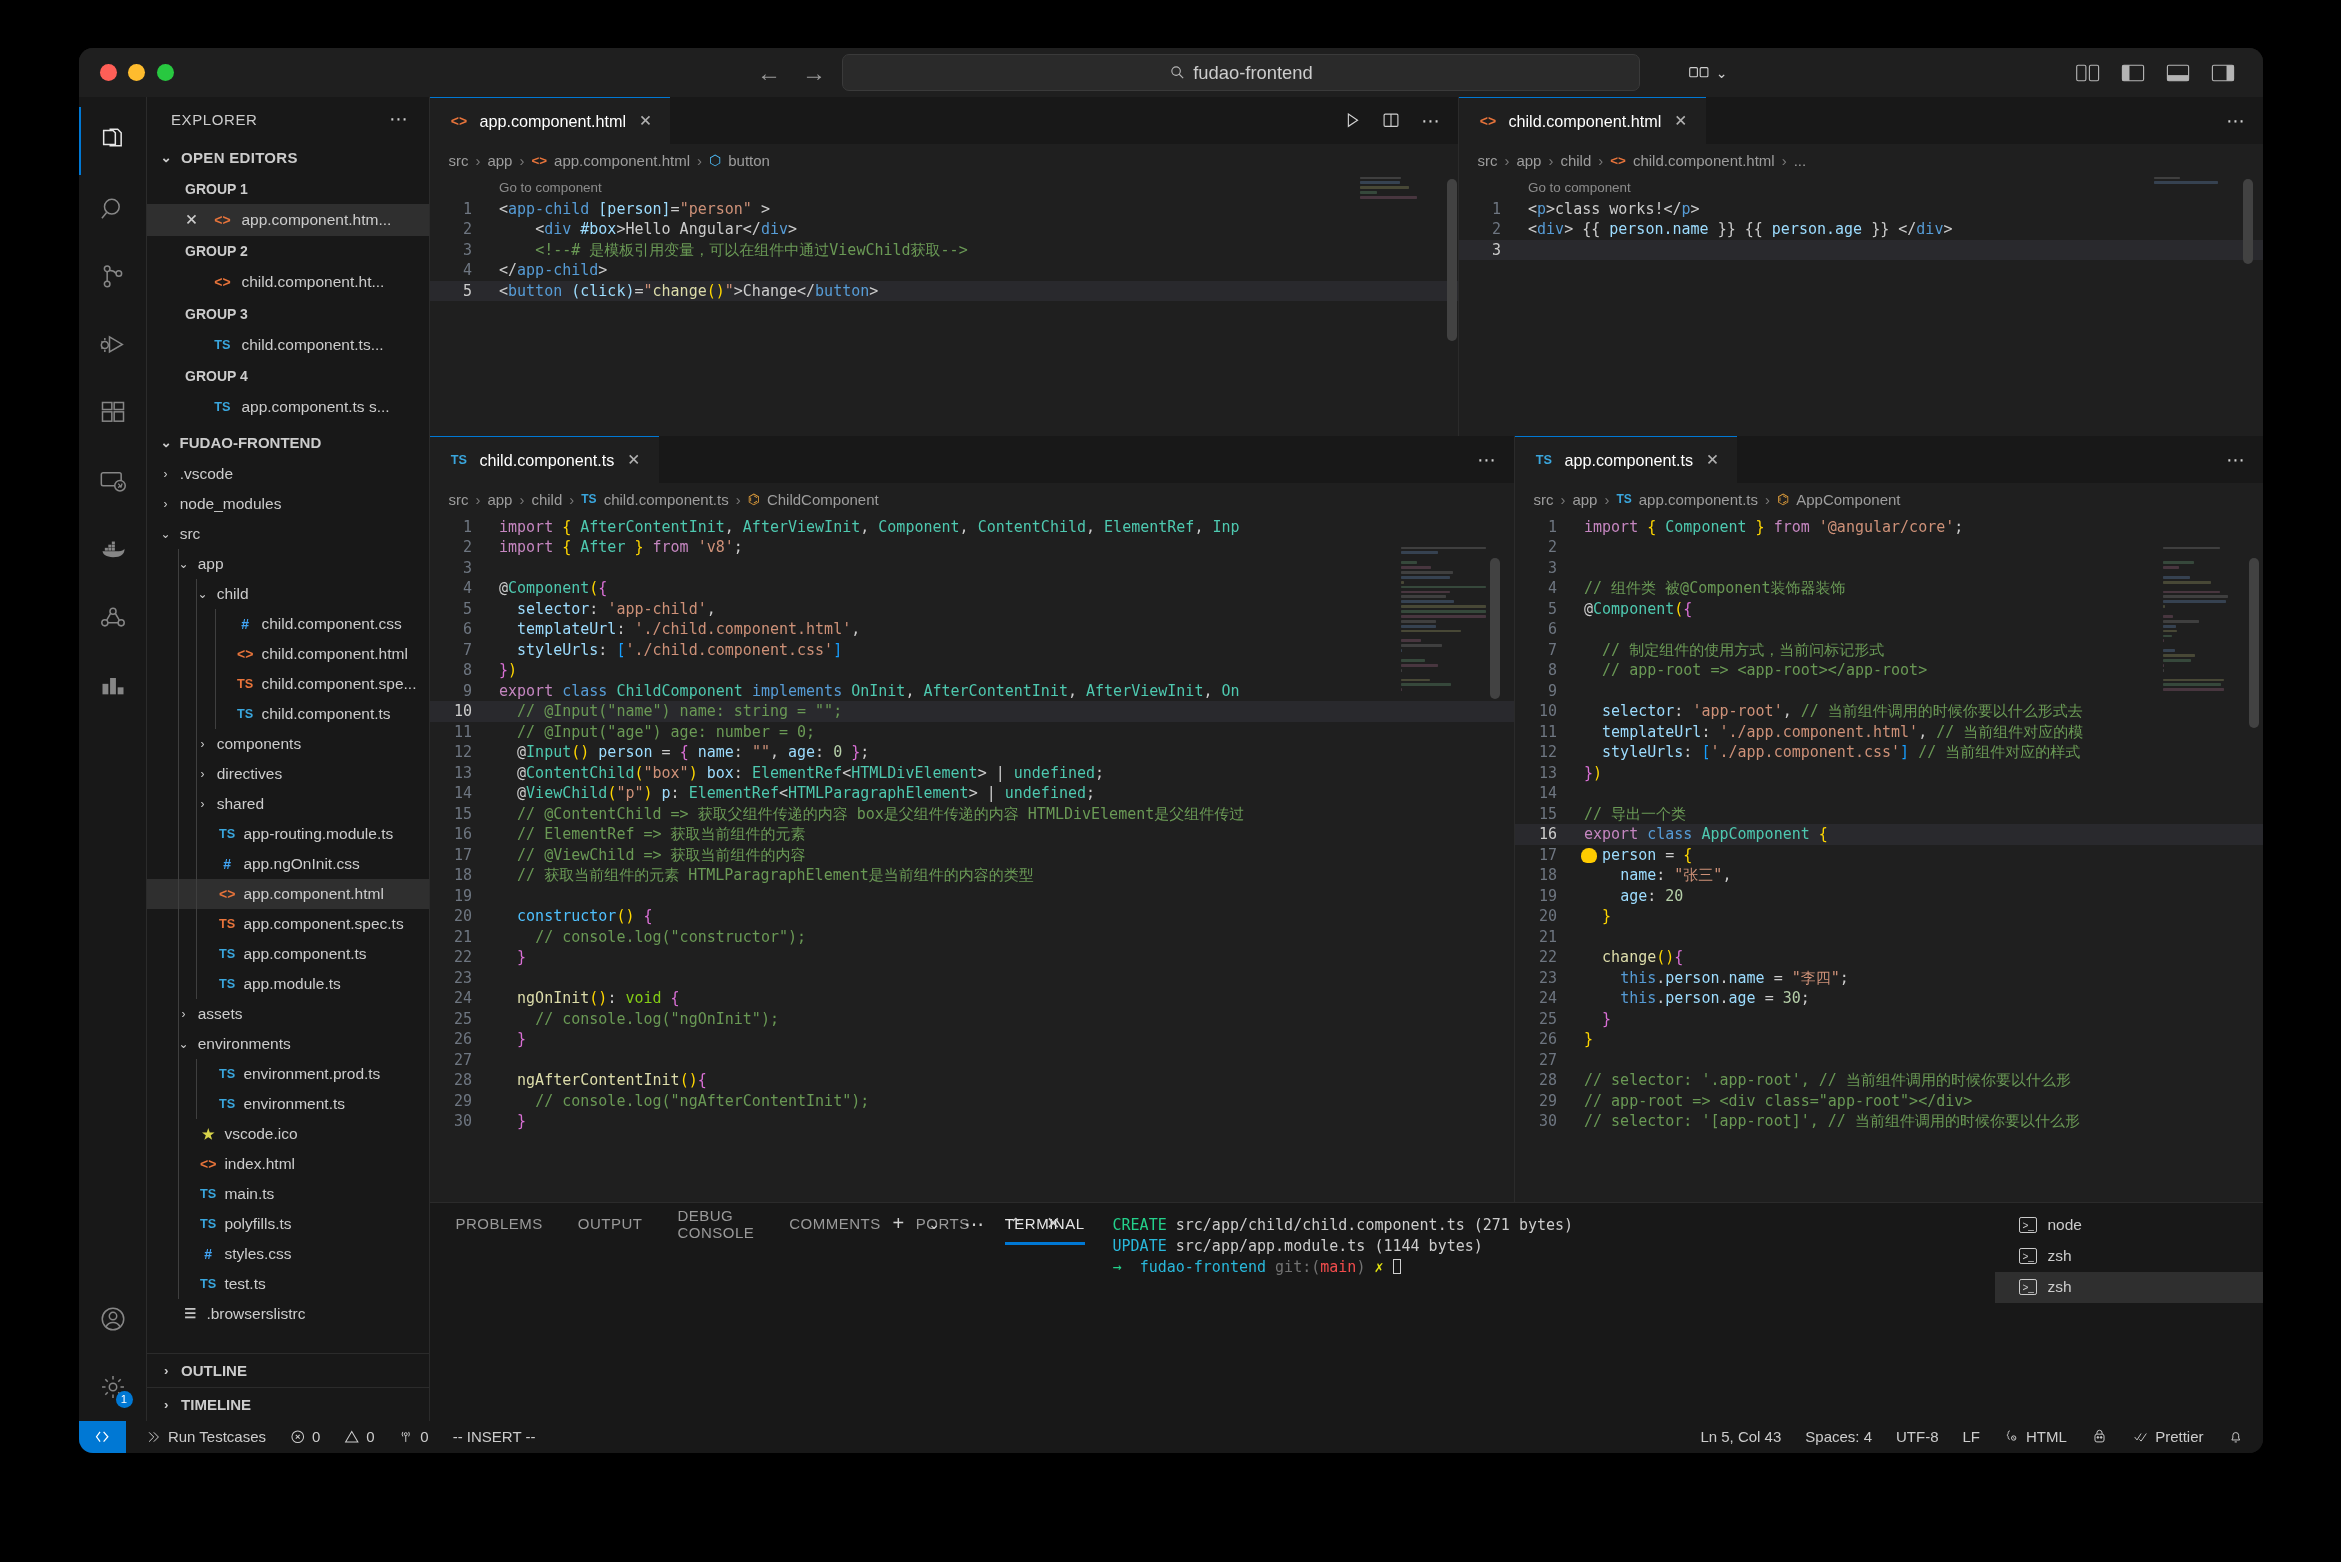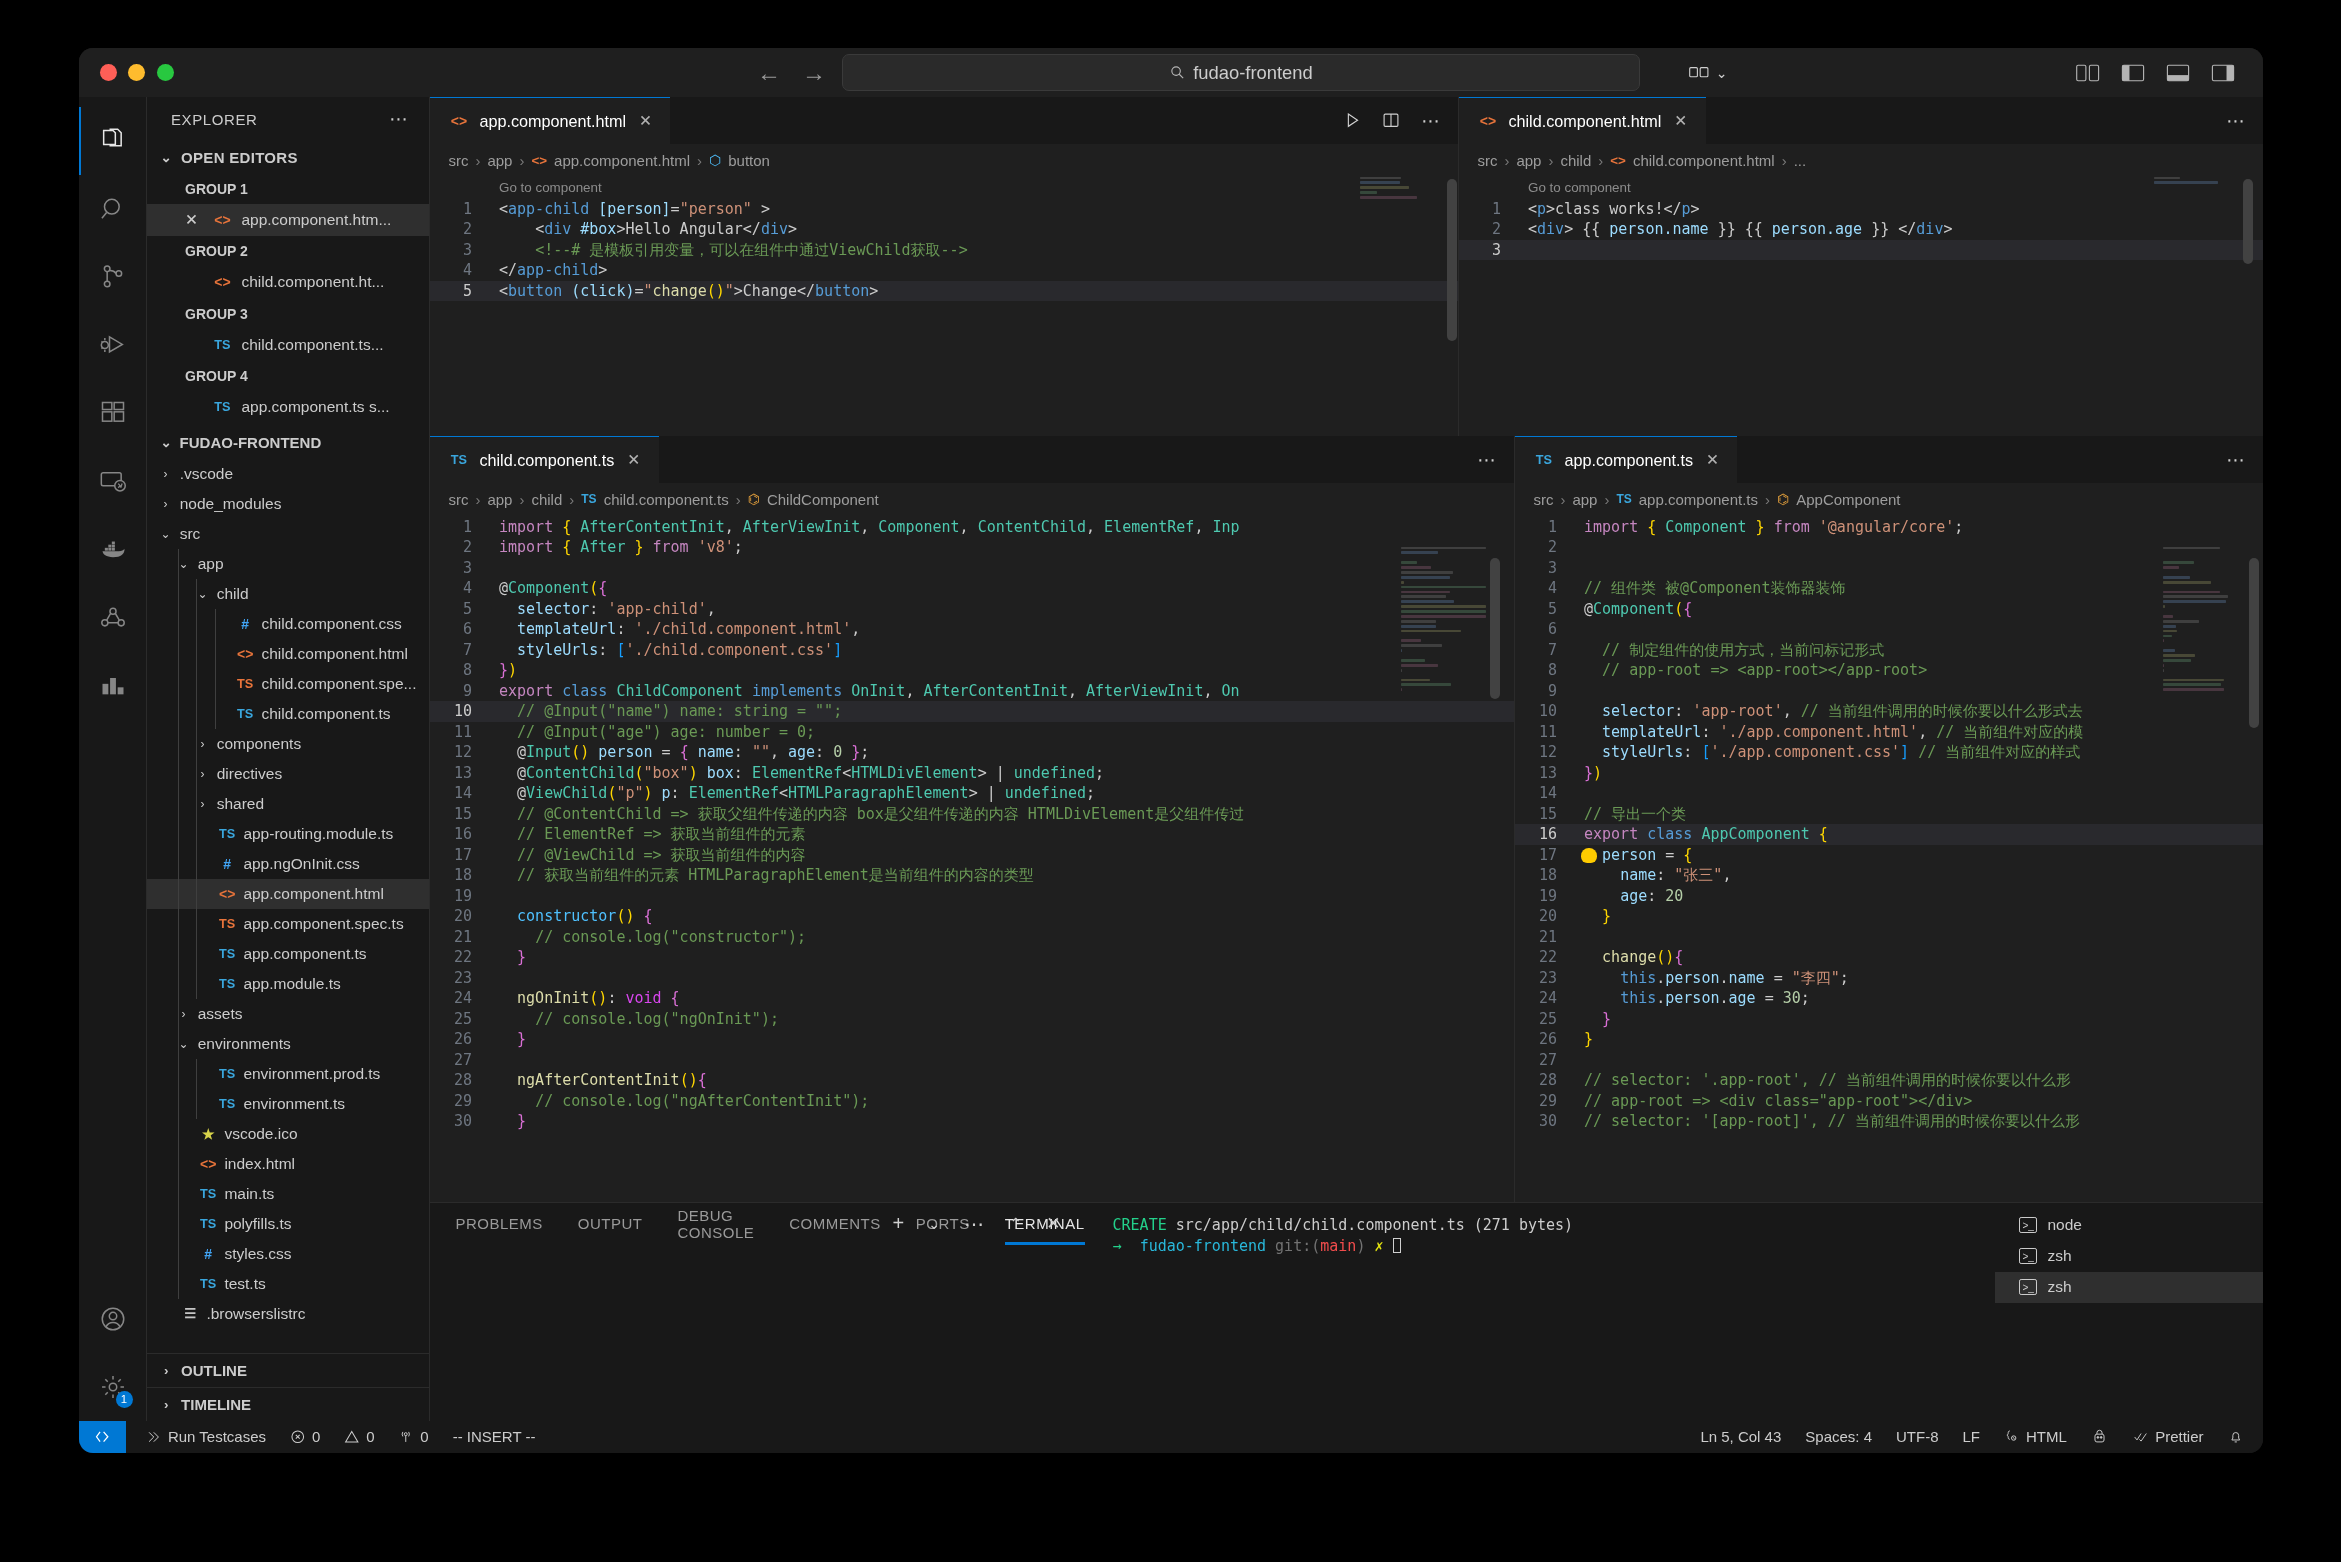--- a/index.html
+++ b/index.html
@@ -796,21 +796,21 @@
               <div class="codeline"><span class="ln">14</span><span class="ctext">  <span class="t-punc">@</span><span class="t-type">ViewChild</span><span class="t-brkt1">(</span><span class="t-str">"p"</span><span class="t-brkt1">)</span> <span class="t-var">p</span><span class="t-punc">:</span> <span class="t-type">ElementRef</span><span class="t-punc">&lt;</span><span class="t-type">HTMLParagraphElement</span><span class="t-punc">&gt;</span> <span class="t-punc">|</span> <span class="t-type">undefined</span><span class="t-punc">;</span></span></div>
               <div class="codeline"><span class="ln">15</span><span class="ctext">  <span class="t-cmt">// @ContentChild =&gt; 获取父组件传递的内容 box是父组件传递的内容 HTMLDivElement是父组件传过</span></span></div>
               <div class="codeline"><span class="ln">16</span><span class="ctext">  <span class="t-cmt">// ElementRef =&gt; 获取当前组件的元素</span></span></div>
               <div class="codeline"><span class="ln">17</span><span class="ctext">  <span class="t-cmt">// @ViewChild =&gt; 获取当前组件的内容</span></span></div>
               <div class="codeline"><span class="ln">18</span><span class="ctext">  <span class="t-cmt">// 获取当前组件的元素 HTMLParagraphElement是当前组件的内容的类型</span></span></div>
               <div class="codeline"><span class="ln">19</span><span class="ctext"></span></div>
               <div class="codeline"><span class="ln">20</span><span class="ctext">  <span class="t-fn" style="color:#4fc1ff;">constructor</span><span class="t-brkt1">()</span> <span class="t-brkt2">{</span></span></div>
               <div class="codeline"><span class="ln">21</span><span class="ctext">    <span class="t-cmt">// console.log("constructor");</span></span></div>
               <div class="codeline"><span class="ln">22</span><span class="ctext">  <span class="t-brkt2">}</span></span></div>
               <div class="codeline"><span class="ln">23</span><span class="ctext"></span></div>
-              <div class="codeline"><span class="ln">24</span><span class="ctext">  <span class="t-fn">ngOnInit</span><span class="t-brkt1">()</span><span class="t-punc">:</span> <span class="t-type" style="color:#d946ef;">void</span> <span class="t-brkt2">{</span></span></div>
+              <div class="codeline"><span class="ln">24</span><span class="ctext">  <span class="t-fn">ngOnInit</span><span class="t-brkt1">()</span><span class="t-punc">:</span> <span class="t-type" style="color:#84cc16;">void</span> <span class="t-brkt2">{</span></span></div>
               <div class="codeline"><span class="ln">25</span><span class="ctext">    <span class="t-cmt">// console.log("ngOnInit");</span></span></div>
               <div class="codeline"><span class="ln">26</span><span class="ctext">  <span class="t-brkt2">}</span></span></div>
               <div class="codeline"><span class="ln">27</span><span class="ctext"></span></div>
               <div class="codeline"><span class="ln">28</span><span class="ctext">  <span class="t-fn">ngAfterContentInit</span><span class="t-brkt1">()</span><span class="t-brkt2">{</span></span></div>
               <div class="codeline"><span class="ln">29</span><span class="ctext">    <span class="t-cmt">// console.log("ngAfterContentInit");</span></span></div>
               <div class="codeline"><span class="ln">30</span><span class="ctext">  <span class="t-brkt2">}</span></span></div>
               <div class="minimap" style="right:28px; top:31px;" id="mm-bl">
                     <div class="mm-line" style="width: 100%; background: rgb(90, 90, 90);"></div>
                     <div class="mm-line" style="width: 43.2%; background: rgb(74, 95, 122);"></div>
                     <div class="mm-line" style="width: 0%; background: transparent;"></div>
@@ -949,20 +949,21 @@
             <span>+</span>
             <span style="font-size:14px;">⌄</span>
             <span style="letter-spacing:1.4px;">⋯</span>
             <span style="font-size:15.5px;">⌃</span>
             <span style="font-size:17px;">✕</span>
           </div>
         </div>
         <div class="panel-body">
           <div class="term">
             <div class="term-line"><span class="g-create">CREATE</span><span> src/app/child/child.component.ts (271 bytes)</span></div>
+            <div class="term-line"><span class="g-update">UPDATE</span><span> src/app/app.module.ts (1144 bytes)</span></div>
             <div class="term-line"><span class="g-green">→</span><span>  </span><span class="g-cyan">fudao-frontend</span><span> </span><span class="g-blue">git:(</span><span class="g-red">main</span><span class="g-blue">)</span><span> </span><span class="g-yellow">✗</span><span> </span><span class="cursor-block"></span></div>
           </div>
           <div class="term-list">
             <div class="tl-row">
               <span class="tl-icon">&gt;_</span>
               <span>node</span>
             </div>
             <div class="tl-row">
               <span class="tl-icon">&gt;_</span>
               <span>zsh</span>

